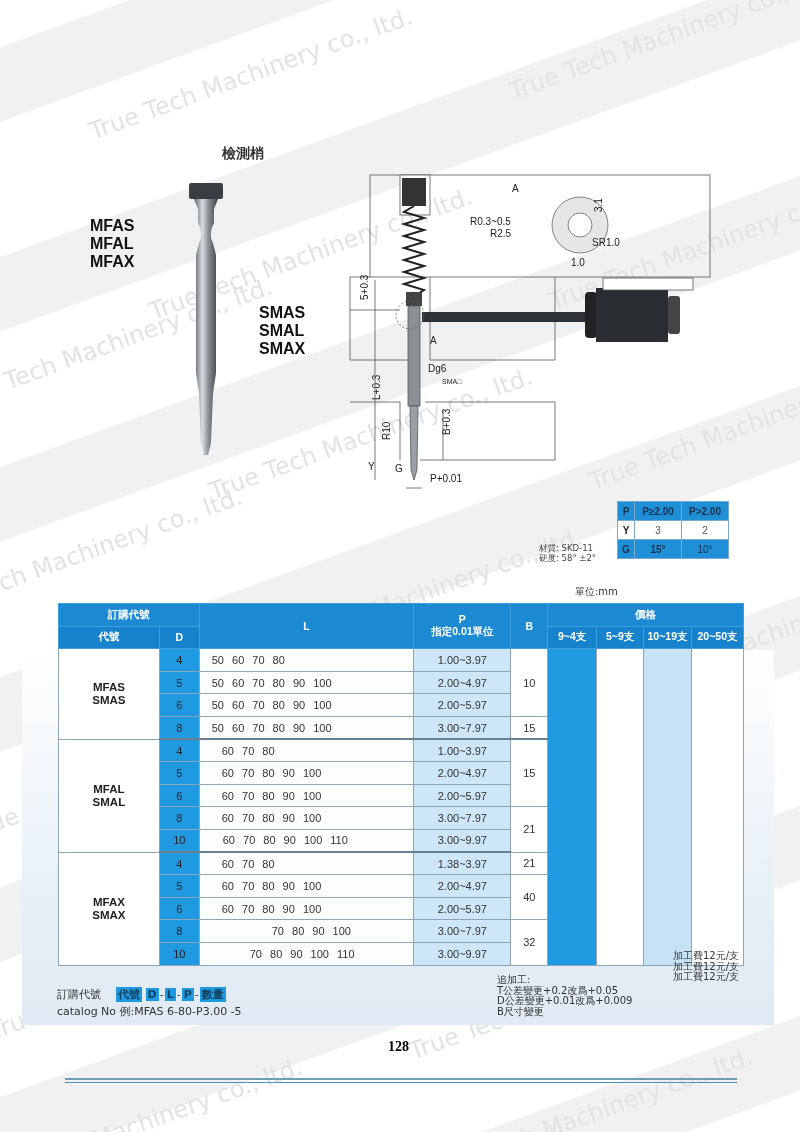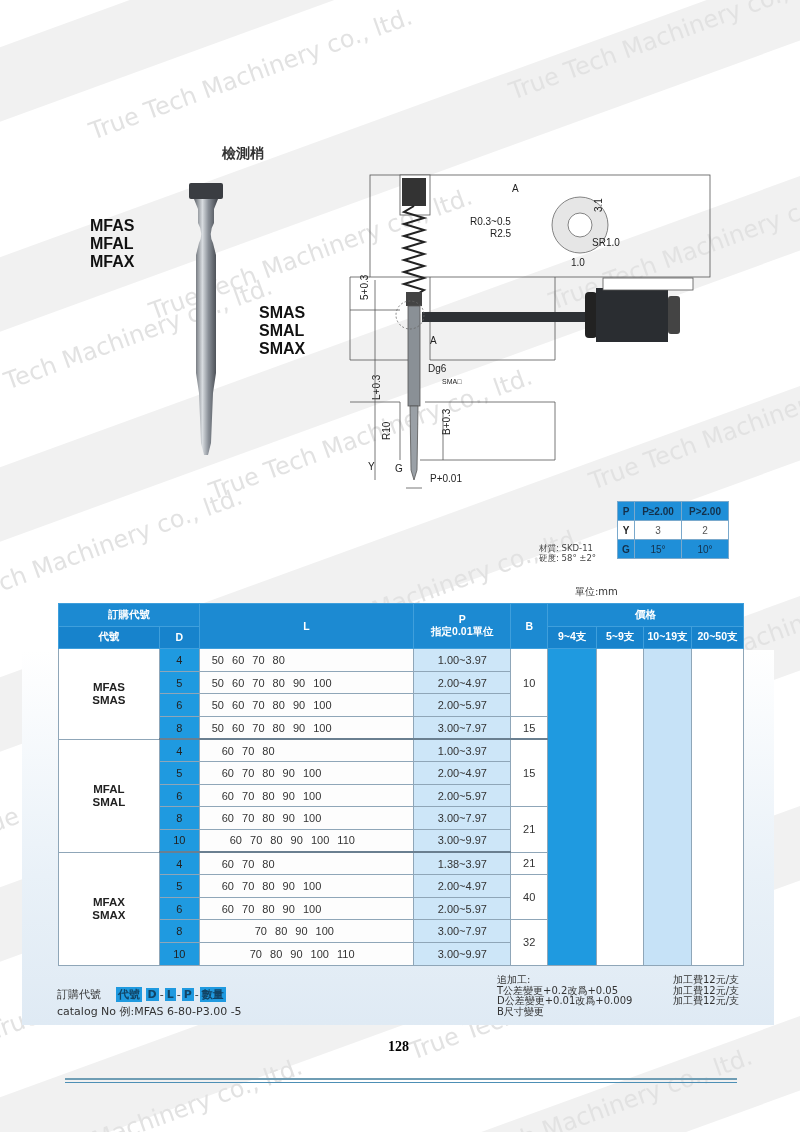--- a/index.html
+++ b/index.html
@@ -54,21 +54,21 @@
   .main-table tr.grp-end td { border-bottom: 2px solid #6a7f90; }
   .table-shadow { position: absolute; left: 22px; top: 650px; width: 752px; height: 375px; background: linear-gradient(180deg, #ffffff 0%, #e9f1f8 60%, #dfeaf4 100%); z-index: -1; }
 
   
   .order { position: absolute; left: 57px; top: 987px; font-size: 11px; color: #333; font-family: "DejaVu Sans", sans-serif; }
   .order .chip { display: inline-block; background: #1f9ae0; color: #114466; padding: 0 2px; font-weight: bold; }
   .order .dash { color: #333; margin: 0 1px; }
   .catalog { position: absolute; left: 57px; top: 1004px; font-size: 11px; color: #333; font-family: "DejaVu Sans", sans-serif; }
 
   .extra { position: absolute; left: 497px; top: 975px; font-size: 10px; line-height: 10.5px; color: #333; font-family: "DejaVu Sans", sans-serif; }
-  .fees { position: absolute; left: 673px; top: 975px; font-size: 10px; line-height: 10.5px; color: #333; font-family: "DejaVu Sans", sans-serif; text-align: left; }
+  .fees { position: absolute; left: 673px; top: 951px; font-size: 10px; line-height: 10.5px; color: #333; font-family: "DejaVu Sans", sans-serif; text-align: left; }
 
   .page-num { position: absolute; left: 388px; top: 1039px; font-family: "Liberation Serif", serif; font-weight: bold; font-size: 14px; color: #000; }
   .rule1 { position: absolute; left: 65px; top: 1078px; width: 672px; height: 2px; background: #6f9db4; }
   .rule2 { position: absolute; left: 65px; top: 1082px; width: 672px; height: 1px; background: #4d8fb5; }
 </style>
 </head>
 <body>
 
 <div class="wm-layer">
   <div class="wm-band" style="top:120px;"></div>
@@ -183,21 +183,21 @@
       <td class="hd c1">P≥2.00</td>
       <td class="hd c2">P&gt;2.00</td>
     </tr>
     <tr>
       <td class="lt" style="font-weight:bold;color:#222">Y</td>
       <td class="lt">3</td>
       <td class="lt">2</td>
     </tr>
     <tr>
       <td class="hd">G</td>
-      <td class="hd" style="font-weight:normal">15°</td>
+      <td class="hd" style="font-weight:bold">15°</td>
       <td class="hd" style="font-weight:normal">10°</td>
     </tr>
   </tbody>
     </table>
 
   <div class="material">
     <div>材質: SKD-11</div>
     <div>硬度: 58° ±2°</div>
   </div>
   <div class="unit">單位:mm</div>
@@ -278,21 +278,21 @@
         <td class="p">2.00~5.97</td>
       </tr>
       <tr>
         <td class="d">8</td>
         <td class="l" style="padding-left:22px">60 70 80 90 100</td>
         <td class="p">3.00~7.97</td>
         <td class="b" rowspan="2">21</td>
       </tr>
       <tr class="grp-end">
         <td class="d">10</td>
-        <td class="l" style="padding-left:30px">60 70 80 90 100 110</td>
+        <td class="l" style="padding-left:23px">60 70 80 90 100 110</td>
         <td class="p">3.00~9.97</td>
       </tr>
 
       <tr>
         <td class="model" rowspan="5">
           <div>MFAX</div>
           <div>SMAX</div>
         </td>
         <td class="d">4</td>
         <td class="l" style="padding-left:22px">60 70 80</td>
@@ -305,21 +305,21 @@
         <td class="p">2.00~4.97</td>
         <td class="b" rowspan="2">40</td>
       </tr>
       <tr>
         <td class="d">6</td>
         <td class="l" style="padding-left:22px">60 70 80 90 100</td>
         <td class="p">2.00~5.97</td>
       </tr>
       <tr>
         <td class="d">8</td>
-        <td class="l" style="padding-left:55px">70 80 90 100</td>
+        <td class="l" style="padding-left:72px">70 80 90 100</td>
         <td class="p">3.00~7.97</td>
         <td class="b" rowspan="2">32</td>
       </tr>
       <tr>
         <td class="d">10</td>
         <td class="l" style="padding-left:50px">70 80 90 100 110</td>
         <td class="p">3.00~9.97</td>
       </tr>
     </tbody>
   </table>

